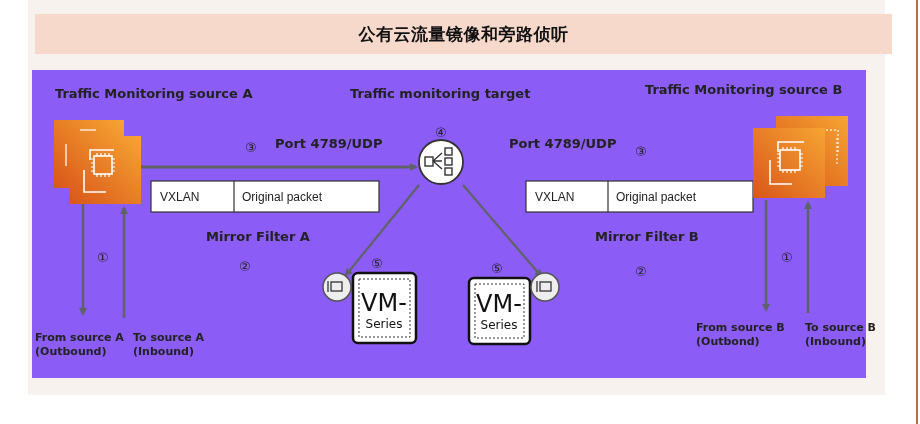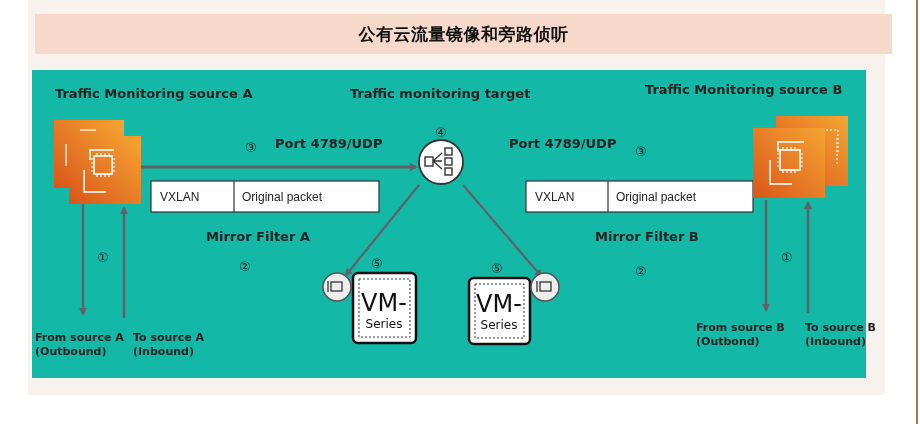--- a/index.html
+++ b/index.html
@@ -2,21 +2,21 @@
 <html><head>
 <meta charset="utf-8">
 <style>
   html, body { margin:0; padding:0; }
   body { width:920px; height:424px; background:#ffffff; position:relative; overflow:hidden;
          font-family:"DejaVu Sans", sans-serif; }
   .page-bg { position:absolute; left:28px; top:0; width:857px; height:395px; background:#f8f2ef; }
   .title-bar { position:absolute; left:28px; top:14px; width:857px; height:40px; background:#f6d9cb;
                display:flex; align-items:center; justify-content:center;margin-left:7px; }
   .title-bar span { font-weight:bold; font-size:17px; color:#111; letter-spacing:0.5px; }
-  .diagram { position:absolute; left:32px; top:70px; width:834px; height:308px; background:#14b8a6; }
+  .diagram { position:absolute; left:32px; top:70px; width:834px; height:308px; background:#8b5cf6; }
   .right-rule { position:absolute; left:916px; top:0; width:2px; height:424px; background:#b5704a; }
   svg text { font-family:"DejaVu Sans", sans-serif; }
   .lbl-bold { font-weight:bold; font-size:13px; fill:#222; }
   .lbl-small { font-weight:bold; font-size:11px; fill:#222; }
   .lbl-pkt { font-size:12px; fill:#222; font-family:"Liberation Sans", sans-serif; }
   .num { font-size:13px; fill:#222; }
 </style>
 </head>
 <body>
 

